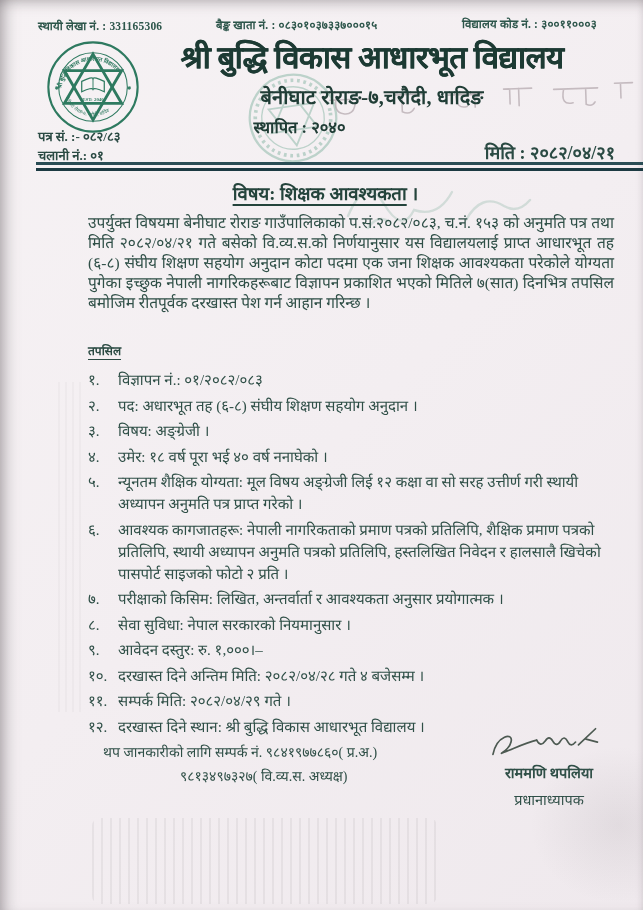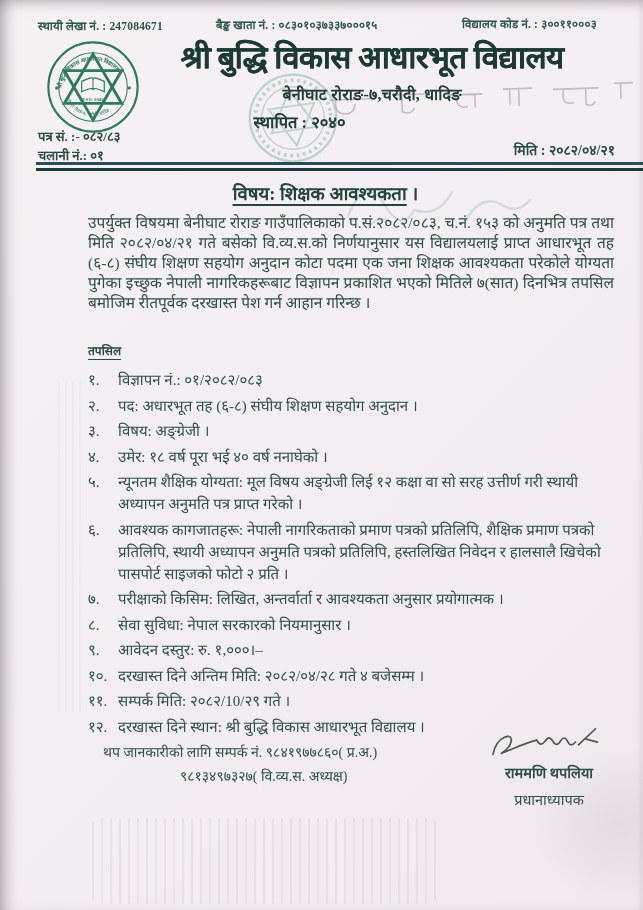--- a/index.html
+++ b/index.html
@@ -21,35 +21,35 @@
   .meta-bank{left:216px;top:17px;}
   .meta-code{left:462px;top:16px;}
 
   
   .seal{left:45px;top:40px;width:96px;height:94px;}
 
   
   .title-block{left:118px;top:40px;width:508px;text-align:center;z-index:2;}
   .school-name{font-size:31px;font-weight:bold;color:var(--ink-dark);letter-spacing:-.5px;line-height:1.15;
                text-shadow:.4px 0 0 var(--ink-dark);}
-  .school-addr{font-size:16px;font-weight:bold;color:#203d36;margin-top:7px;letter-spacing:.2px;}
+  .school-addr{font-size:20px;font-weight:bold;color:#203d36;margin-top:7px;letter-spacing:.2px;}
   .school-est{font-size:16.5px;font-weight:bold;color:#203d36;margin-top:5px;margin-right:145px;}
 
   
   .stamp{left:247px;top:72px;width:92px;height:92px;opacity:.30;transform:rotate(-8deg);z-index:1;}
 
   
   .scribble{left:322px;top:80px;width:315px;height:42px;opacity:.6;z-index:1;}
   .green-scribble{left:338px;top:158px;width:230px;height:84px;opacity:.22;z-index:0;}
 
   
   .ref{font-size:13px;font-weight:bold;color:#2a4a43;white-space:nowrap;}
   .ref-letter{left:38px;top:127px;}
   .ref-dispatch{left:38px;top:146px;}
-  .ref-date{right:28px;top:140px;font-size:14px;}
+  .ref-date{right:28px;top:140px;font-size:18px;}
 
   
   .rule{left:36px;right:0;top:162px;height:3px;border-top:3px solid var(--rule-top);
         border-bottom:3px solid var(--rule-bot);}
 
   
   .subject{left:8px;right:0;top:180px;text-align:center;font-size:18.5px;font-weight:bold;color:#24443c;}
   .subject .u{text-decoration:underline;text-underline-offset:4px;text-decoration-thickness:1.5px;}
 
   
@@ -82,21 +82,21 @@
     background:repeating-linear-gradient(90deg, rgba(99,94,97,.10) 0 2px, transparent 2px 7px);
     filter:blur(.5px);opacity:.4;}
   .wrinkle{right:0;top:740px;width:120px;height:170px;
     background:radial-gradient(ellipse at 80% 50%, rgba(140,132,138,.14), transparent 65%);}
 </style>
 </head>
 <body>
 
 <div class="paper">
 
-  <div class="abs meta meta-pan">स्थायी लेखा नं. : 247084671</div>
+  <div class="abs meta meta-pan">स्थायी लेखा नं. : 331165306</div>
   <div class="abs meta meta-bank">बैङ्क खाता नं. : ०८३०१०३७३३७०००१५</div>
   <div class="abs meta meta-code">विद्यालय कोड नं. : ३००११०००३</div>
 
   <svg class="abs seal" viewBox="0 0 100 100">
     <circle cx="50" cy="50" r="47.5" fill="none" stroke="#2e7a60" stroke-width="2.2"></circle>
     <circle cx="50" cy="50" r="36.5" fill="none" stroke="#2e7a60" stroke-width="1.1"></circle>
     <defs>
       <path id="arcT" d="M16,56 A34,34 0 1 1 84,56"></path>
       <path id="arcB" d="M20,60 A32,32 0 0 0 80,60"></path>
     </defs>
@@ -199,21 +199,21 @@
       <li>
           <span class="num">९.</span>
           <span class="txt">आवेदन दस्तुर: रु. १,०००।–</span>
         </li>
       <li>
           <span class="num">१०.</span>
           <span class="txt">दरखास्त दिने अन्तिम मिति: २०८२/०४/२८ गते ४ बजेसम्म ।</span>
         </li>
       <li>
           <span class="num">११.</span>
-          <span class="txt">सम्पर्क मिति: २०८२/10/२९ गते ।</span>
+          <span class="txt">सम्पर्क मिति: २०८२/०४/२९ गते ।</span>
         </li>
       <li>
           <span class="num">१२.</span>
           <span class="txt">दरखास्त दिने स्थान: श्री बुद्धि विकास आधारभूत विद्यालय ।</span>
         </li>
     </ol>
     <div class="contact1">थप जानकारीको लागि सम्पर्क नं. ९८४१९७७८६०( प्र.अ.)</div>
     <div class="contact2">९८१३४९७३२७( वि.व्य.स. अध्यक्ष)</div>
   </div>
 

